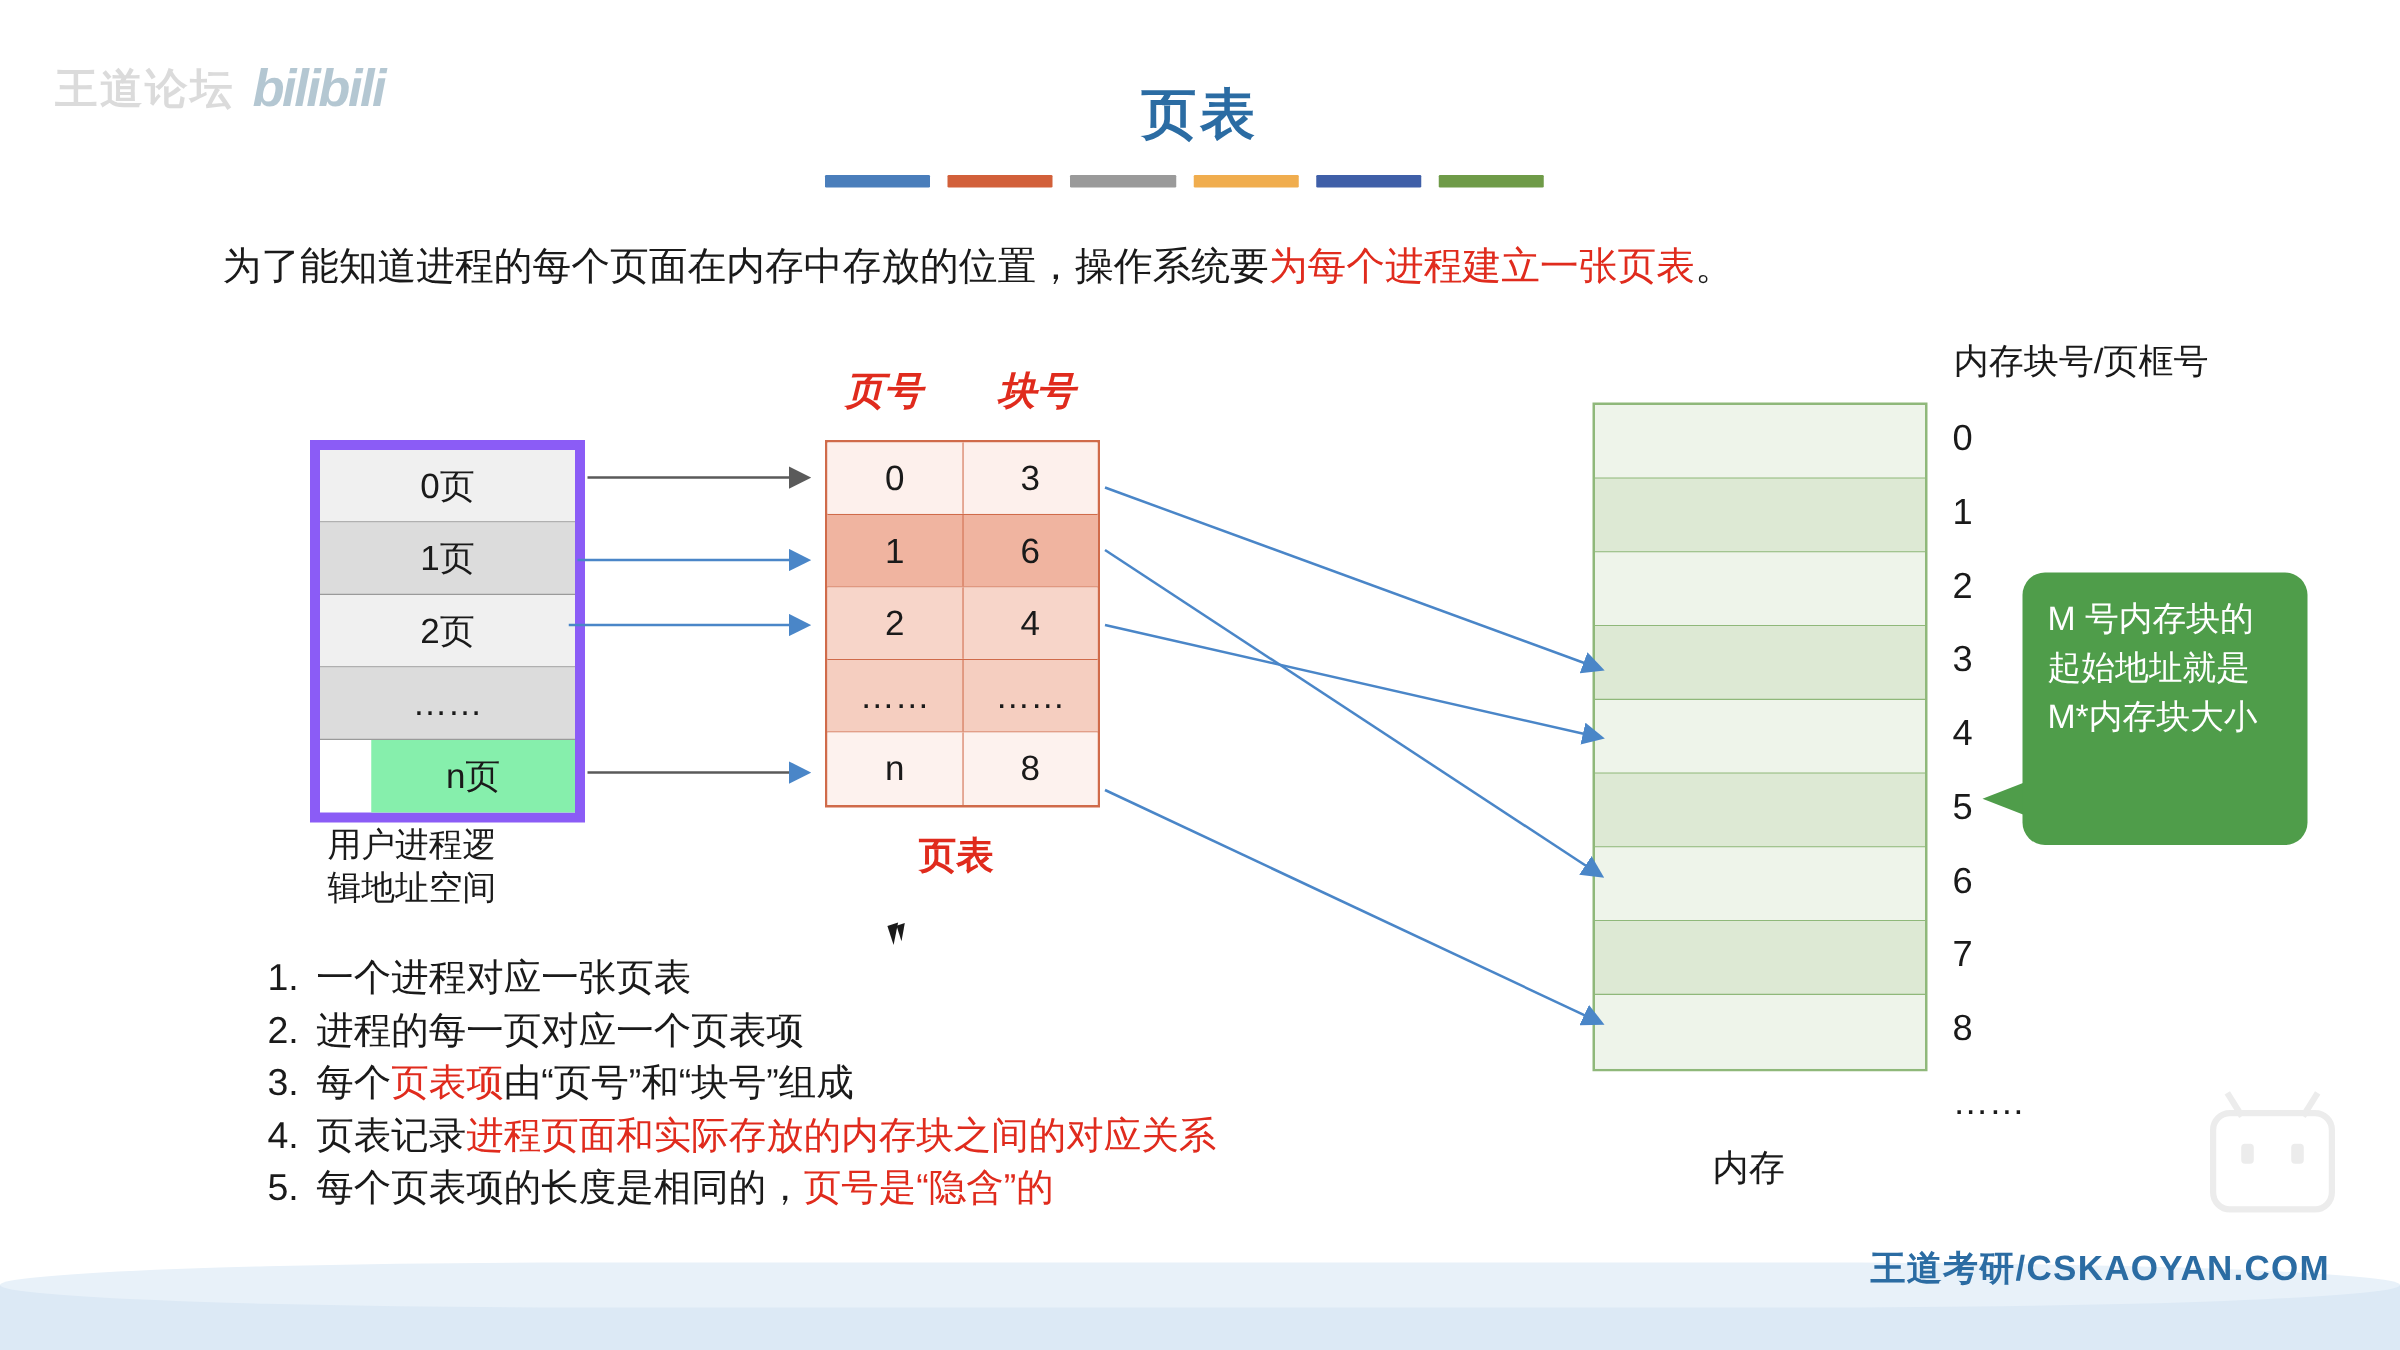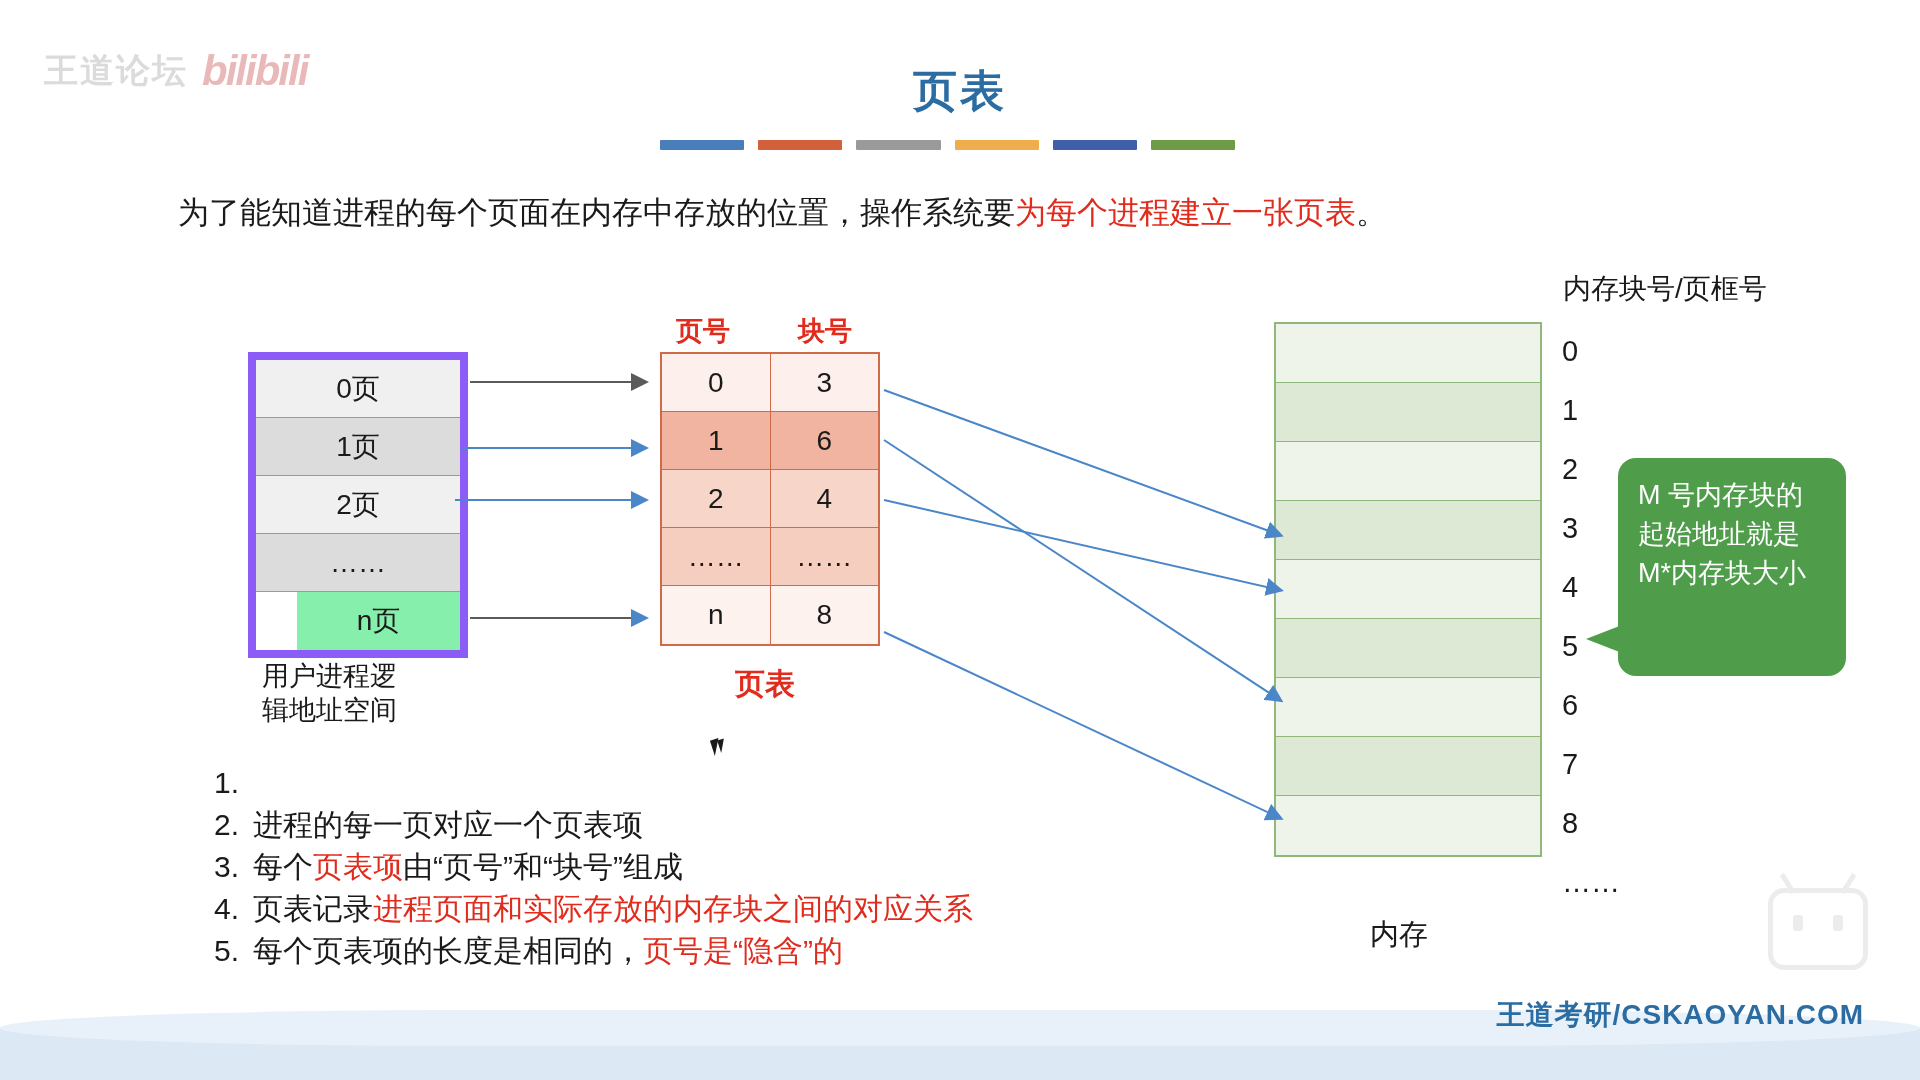--- a/index.html
+++ b/index.html
@@ -29,21 +29,21 @@
   .logo-cn {
     font-size: 34px;
     font-weight: bold;
     color: #8a8a8a;
     letter-spacing: 2px;
     white-space: nowrap;
   }
   .logo-bili {
     font-size: 42px;
     font-weight: bold;
-    color: #b91c1c;
+    color: #0c4a6e;
     font-style: italic;
     letter-spacing: -2px;
   }
   
   .title {
     position: absolute;
     left: 0; top: 62px;
     width: 1920px;
     text-align: center;
     font-size: 44px;
@@ -96,24 +96,25 @@
     position: absolute;
     left: 262px; top: 660px;
     font-size: 27px;
     color: #1a1a1a;
     line-height: 1.25;
   }
 
   
   .pt-head {
     position: absolute;
-    top: 313px;
-    font-size: 27px;
+    top: 292px;
+    font-size: 31px;
     color: #e02b1d;
     font-weight: bold;
+    font-style: italic;
   }
   .pt-head.h1 { left: 676px; }
   .pt-head.h2 { left: 798px; }
 
   .pt {
     position: absolute;
     left: 660px; top: 352px;
     width: 220px;
     border: 2px solid #d06b4a;
     box-sizing: border-box;
@@ -411,20 +412,21 @@
 
     <line x1="884" y1="390" x2="1280" y2="535" stroke="#4a86c8" stroke-width="2" marker-end="url(#ar-blue)"></line>
     <line x1="884" y1="440" x2="1280" y2="700" stroke="#4a86c8" stroke-width="2" marker-end="url(#ar-blue)"></line>
     <line x1="884" y1="500" x2="1280" y2="590" stroke="#4a86c8" stroke-width="2" marker-end="url(#ar-blue)"></line>
     <line x1="884" y1="632" x2="1280" y2="818" stroke="#4a86c8" stroke-width="2" marker-end="url(#ar-blue)"></line>
   </svg>
 
   <div class="bullets">
     <div class="bullet">
       <span class="num">1.</span>
+      <span><span>一个进程对应一张页表</span><span class="red"></span><span></span></span>
     </div>
     <div class="bullet">
       <span class="num">2.</span>
       <span><span>进程的每一页对应一个页表项</span><span class="red"></span><span></span></span>
     </div>
     <div class="bullet">
       <span class="num">3.</span>
       <span><span>每个</span><span class="red">页表项</span><span>由“页号”和“块号”组成</span></span>
     </div>
     <div class="bullet">

